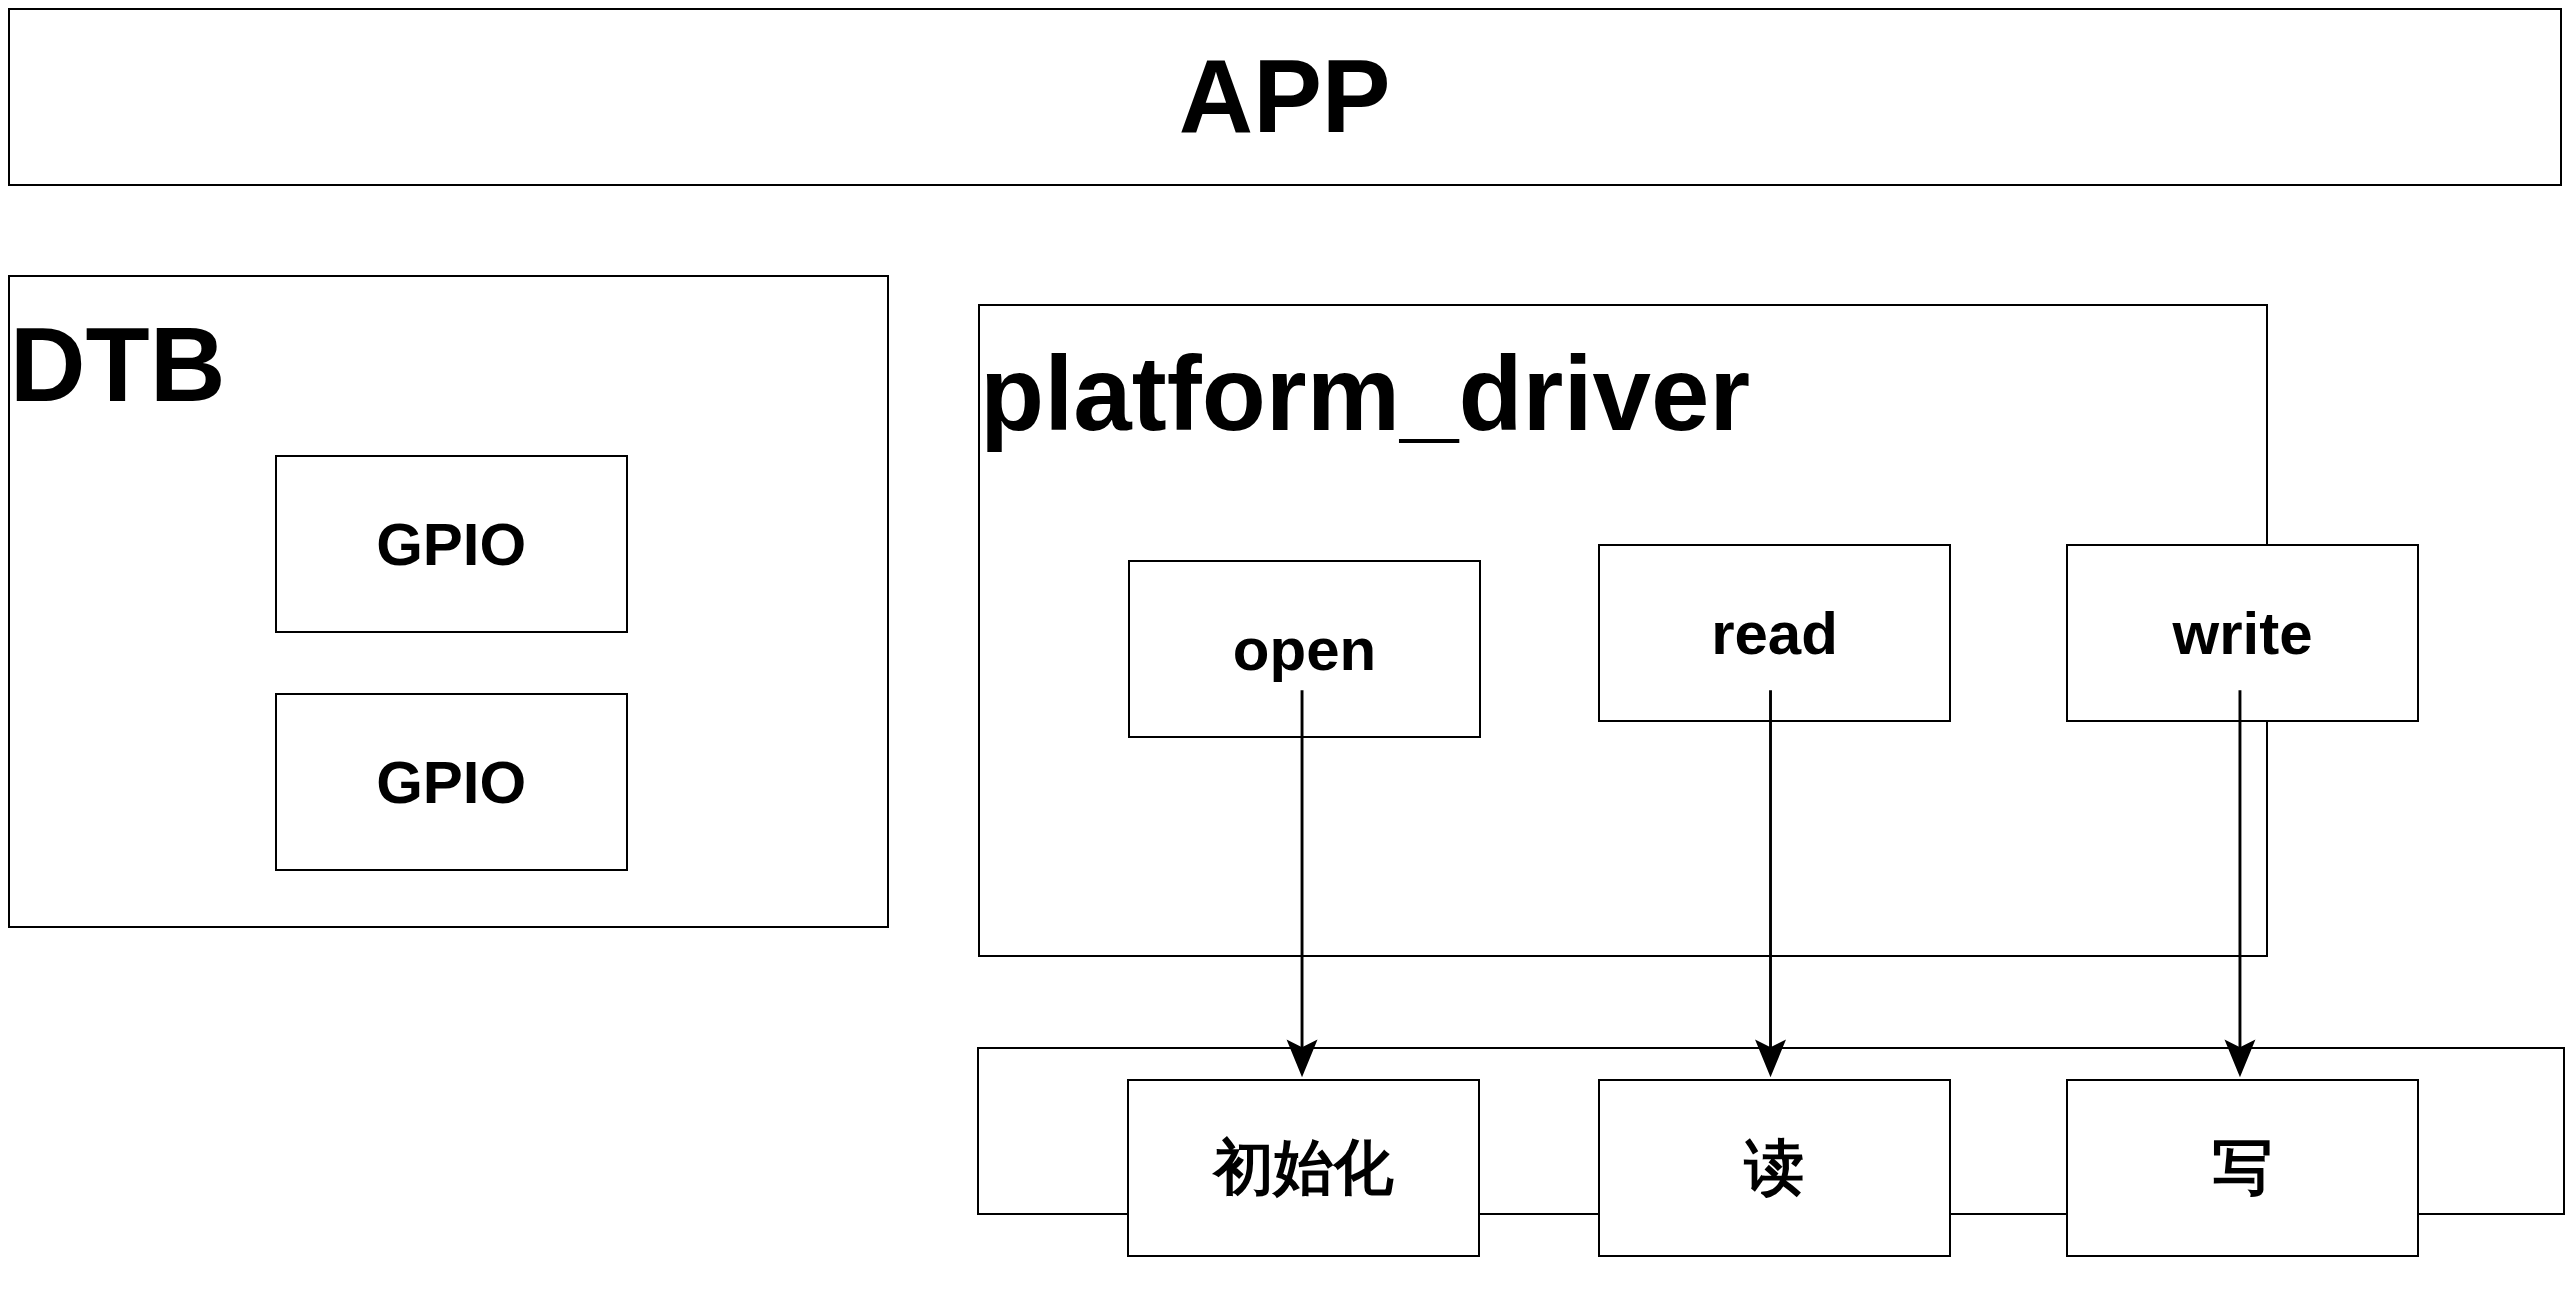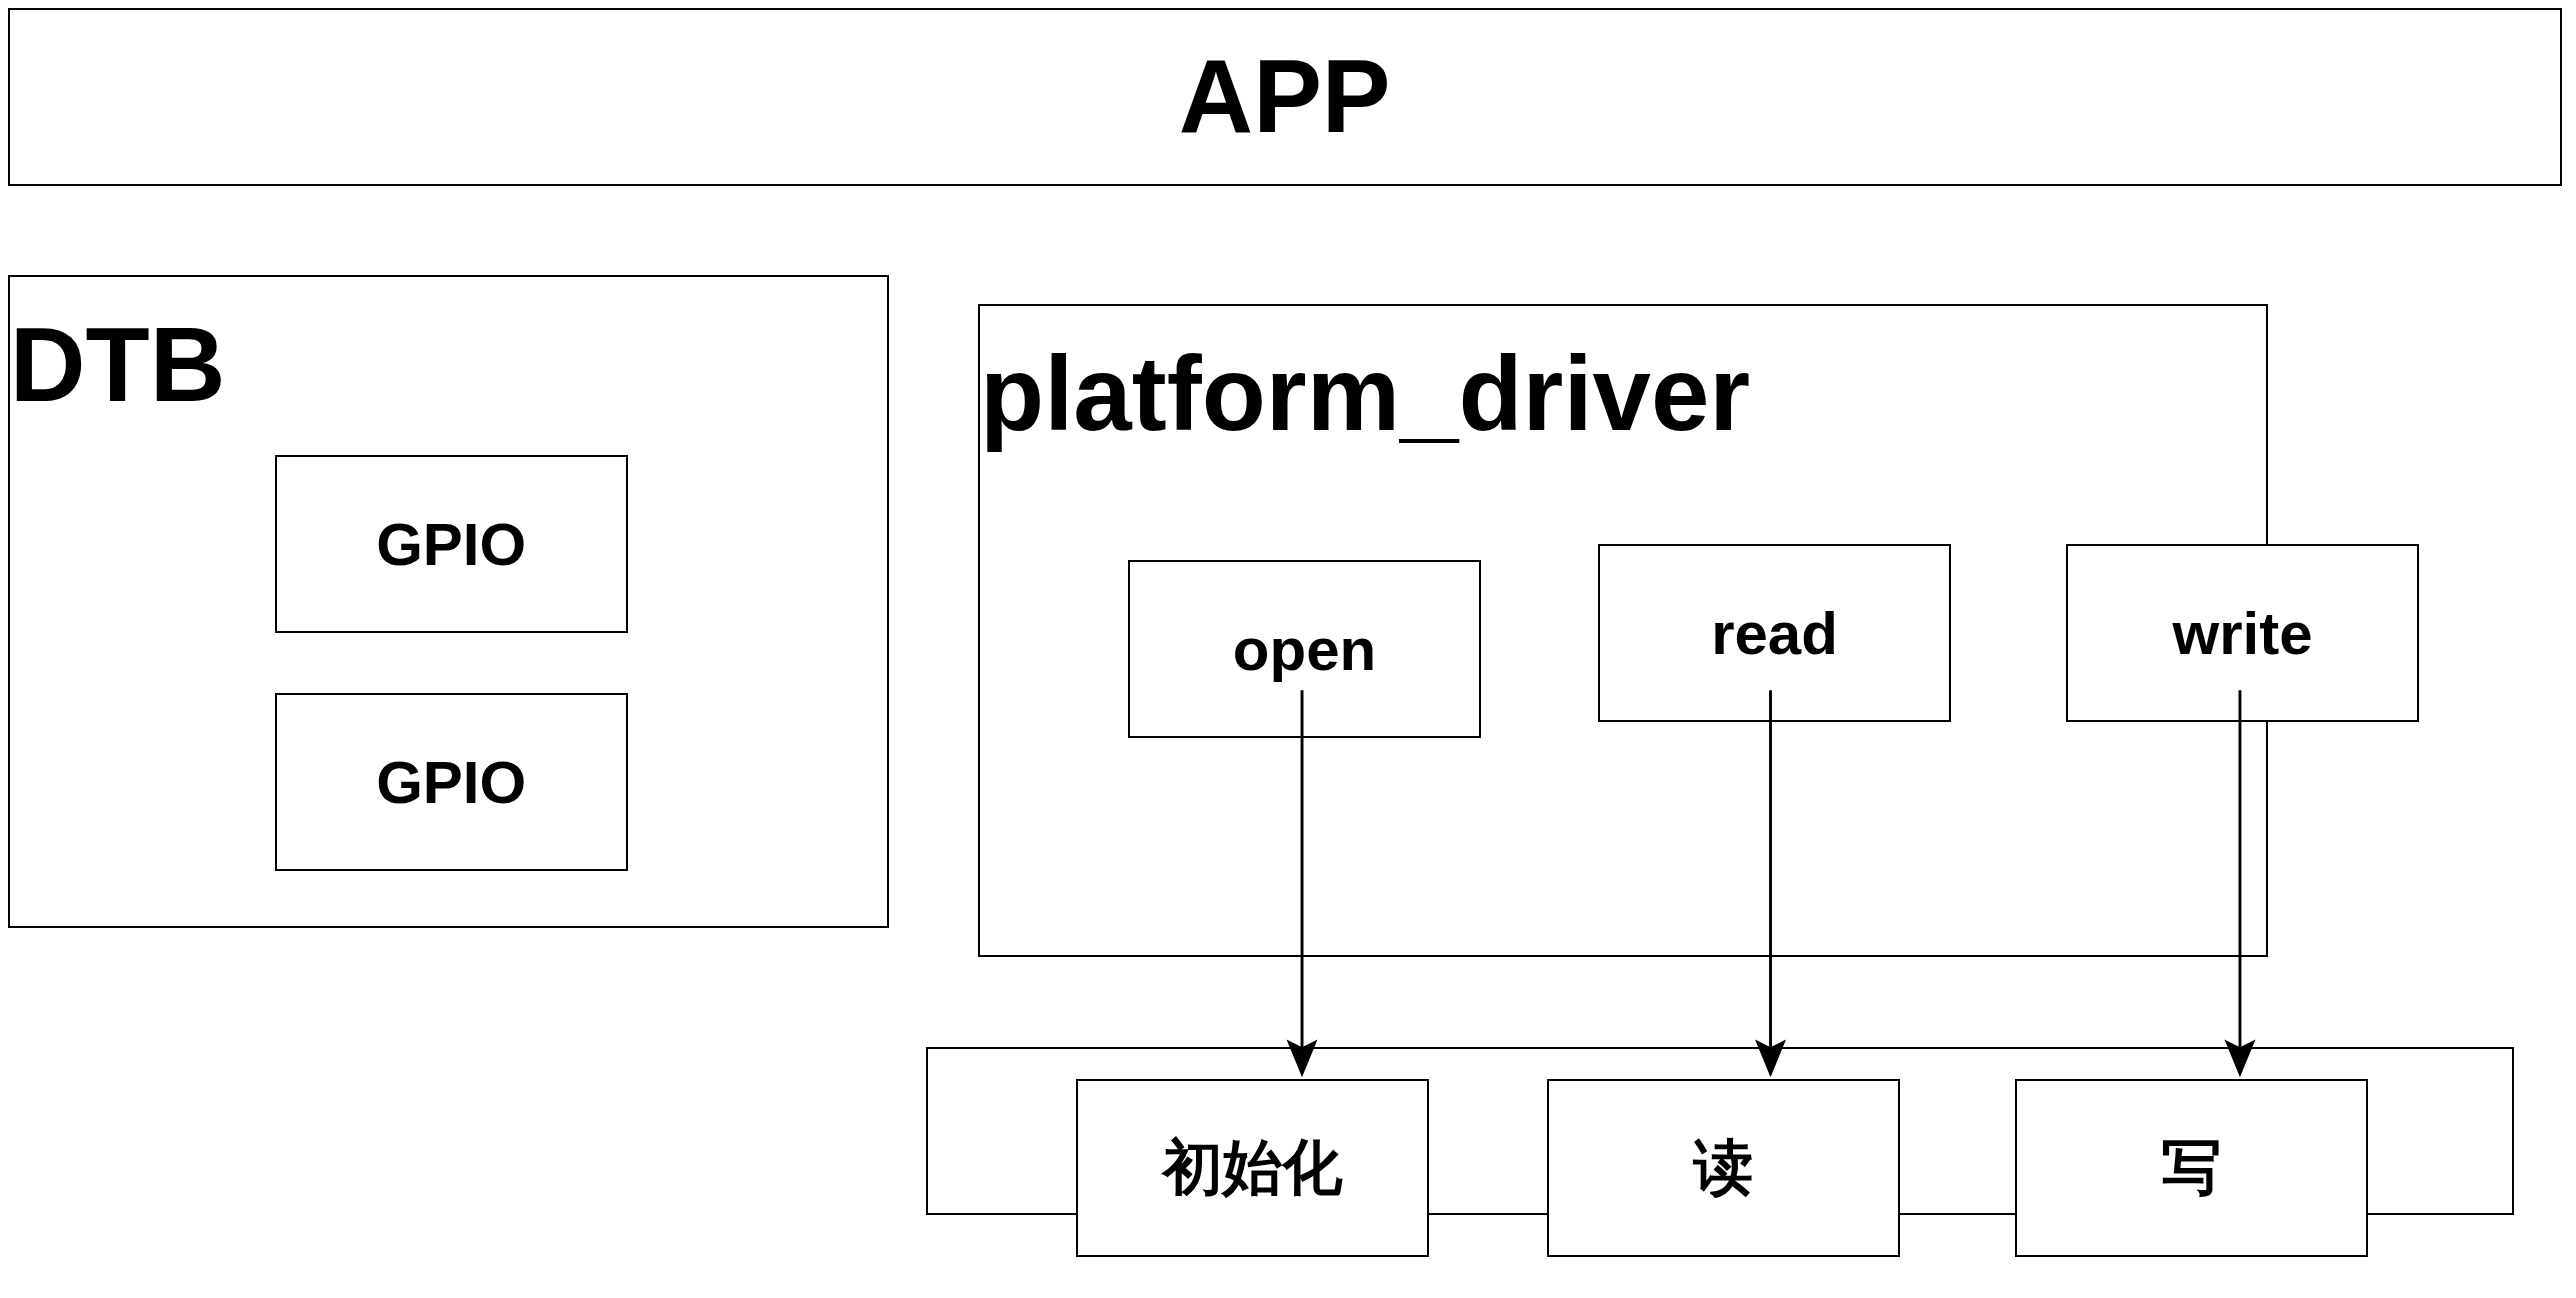--- a/index.html
+++ b/index.html
@@ -48,21 +48,21 @@
     height: 100%;
     display: flex;
     align-items: center;
     justify-content: center;
     font-size: 103px;
   }
   
   #app-box      { left: 7.7px;    top: 7.7px;    width: 2554px; height: 178px; }
   #dtb-box      { left: 7.7px;    top: 275px;  width: 881px;  height: 653px; }
   #driver-box   { left: 978px; top: 275px;  width: 1290px; height: 653px; margin-top: 29px; }
-  #hw-box       { left: 926px; top: 1047px; width: 1588px; height: 168px; }
+  #hw-box       { left: 977px; top: 1047px; width: 1588px; height: 168px; }
 
   
   #gpio1 { left: 265px; top: 178px; width: 353px; height: 178px; }
   #gpio2 { left: 265px; top: 416px; width: 353px; height: 178px; }
 
   
   #fn-open  { left: 148px;  top: 254px; width: 353px; height: 178px; }
   #fn-read  { left: 618px;  top: 238px; width: 353px; height: 178px; }
   #fn-write { left: 1086px; top: 238px; width: 353px; height: 178px; }
 

